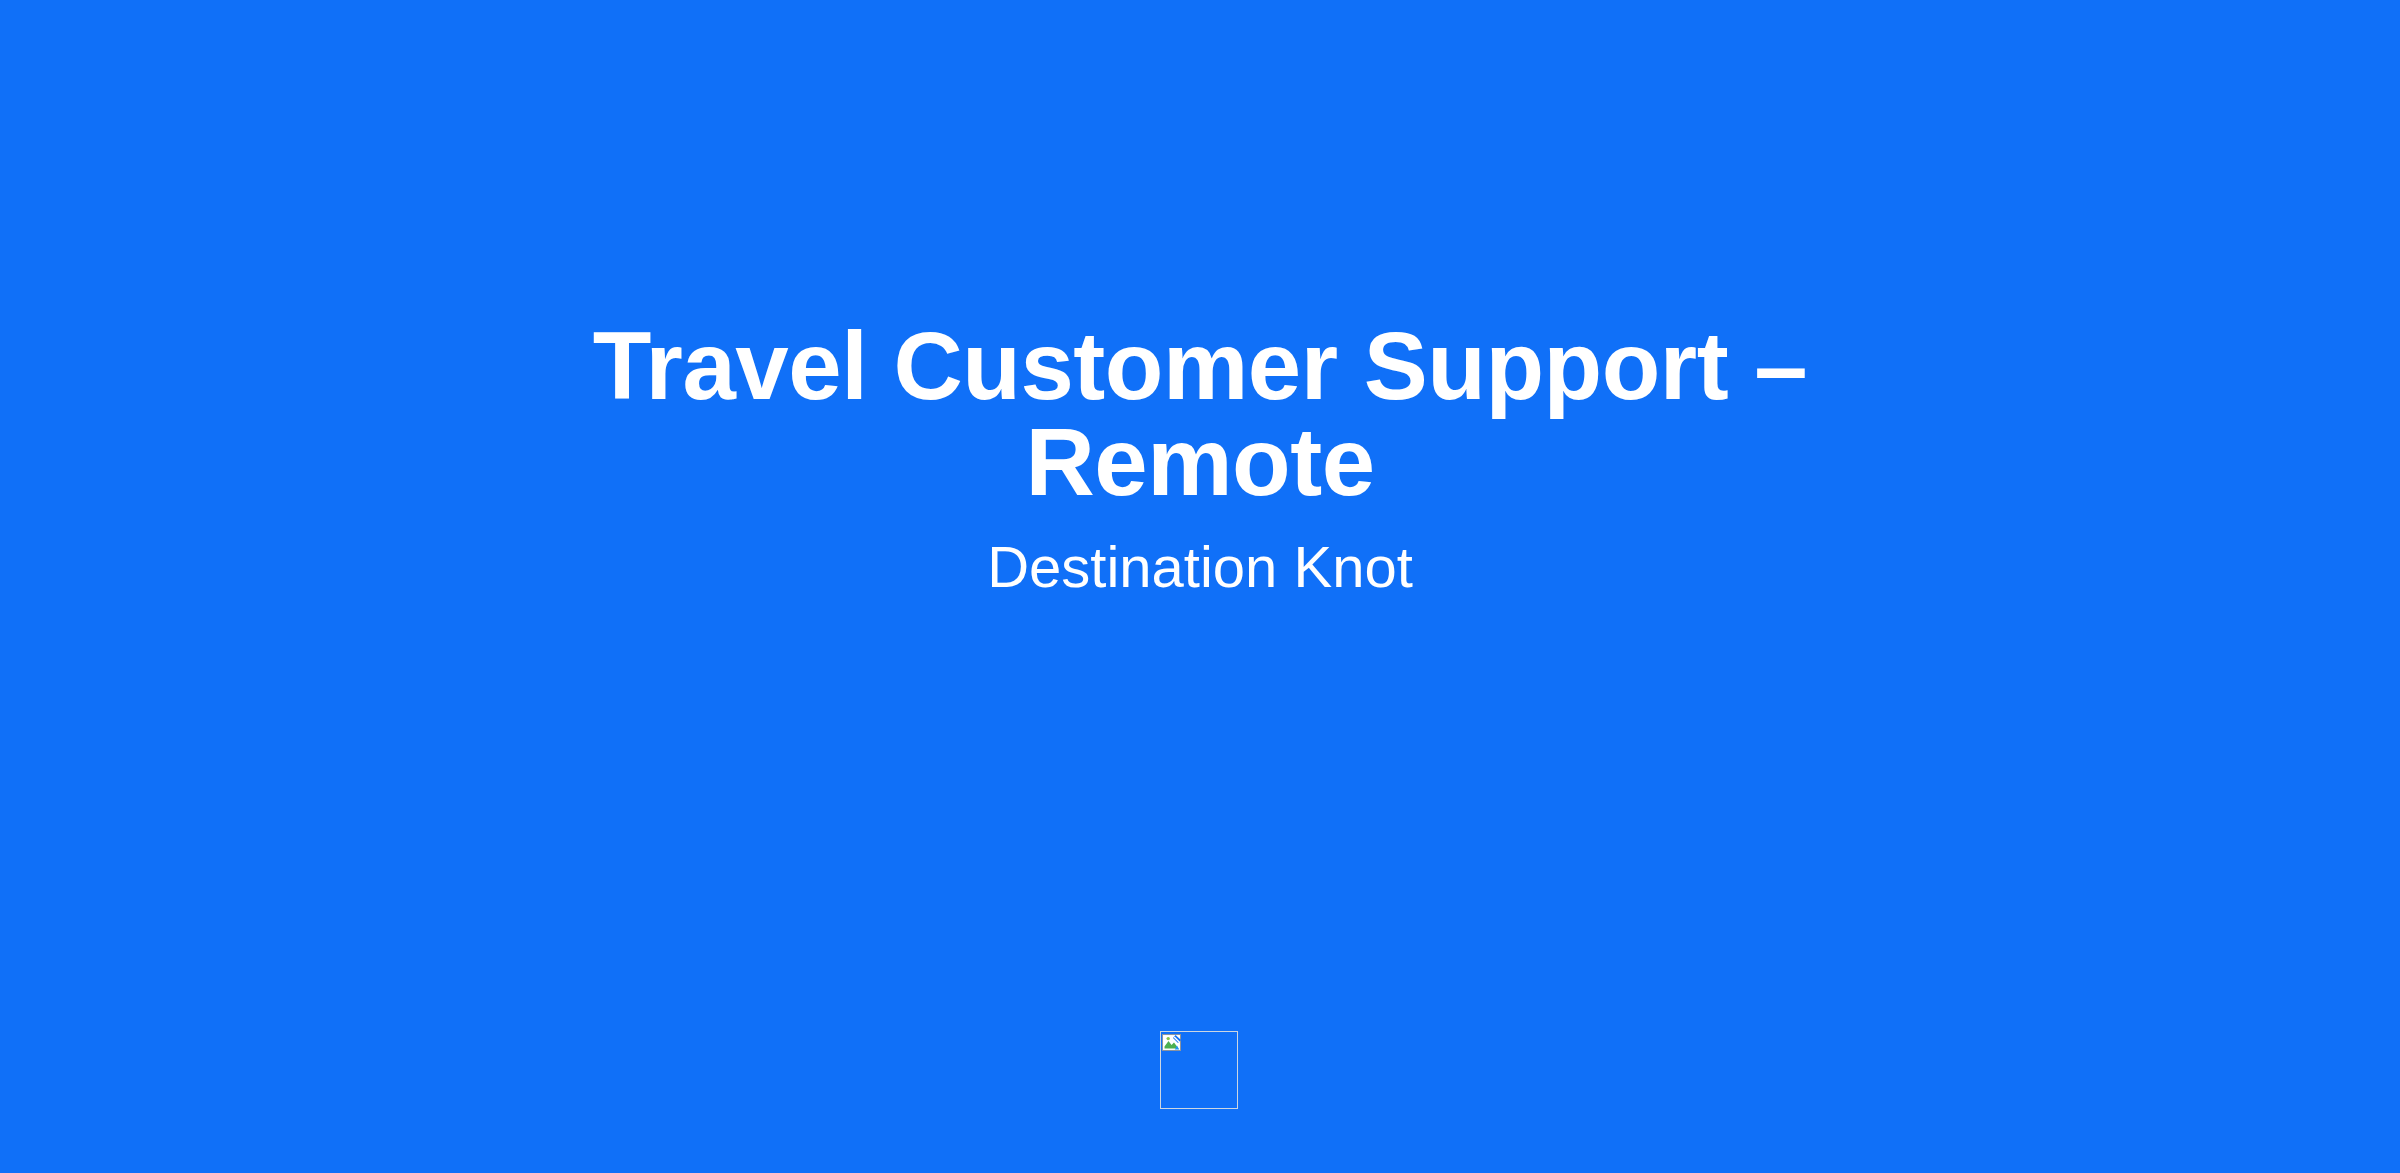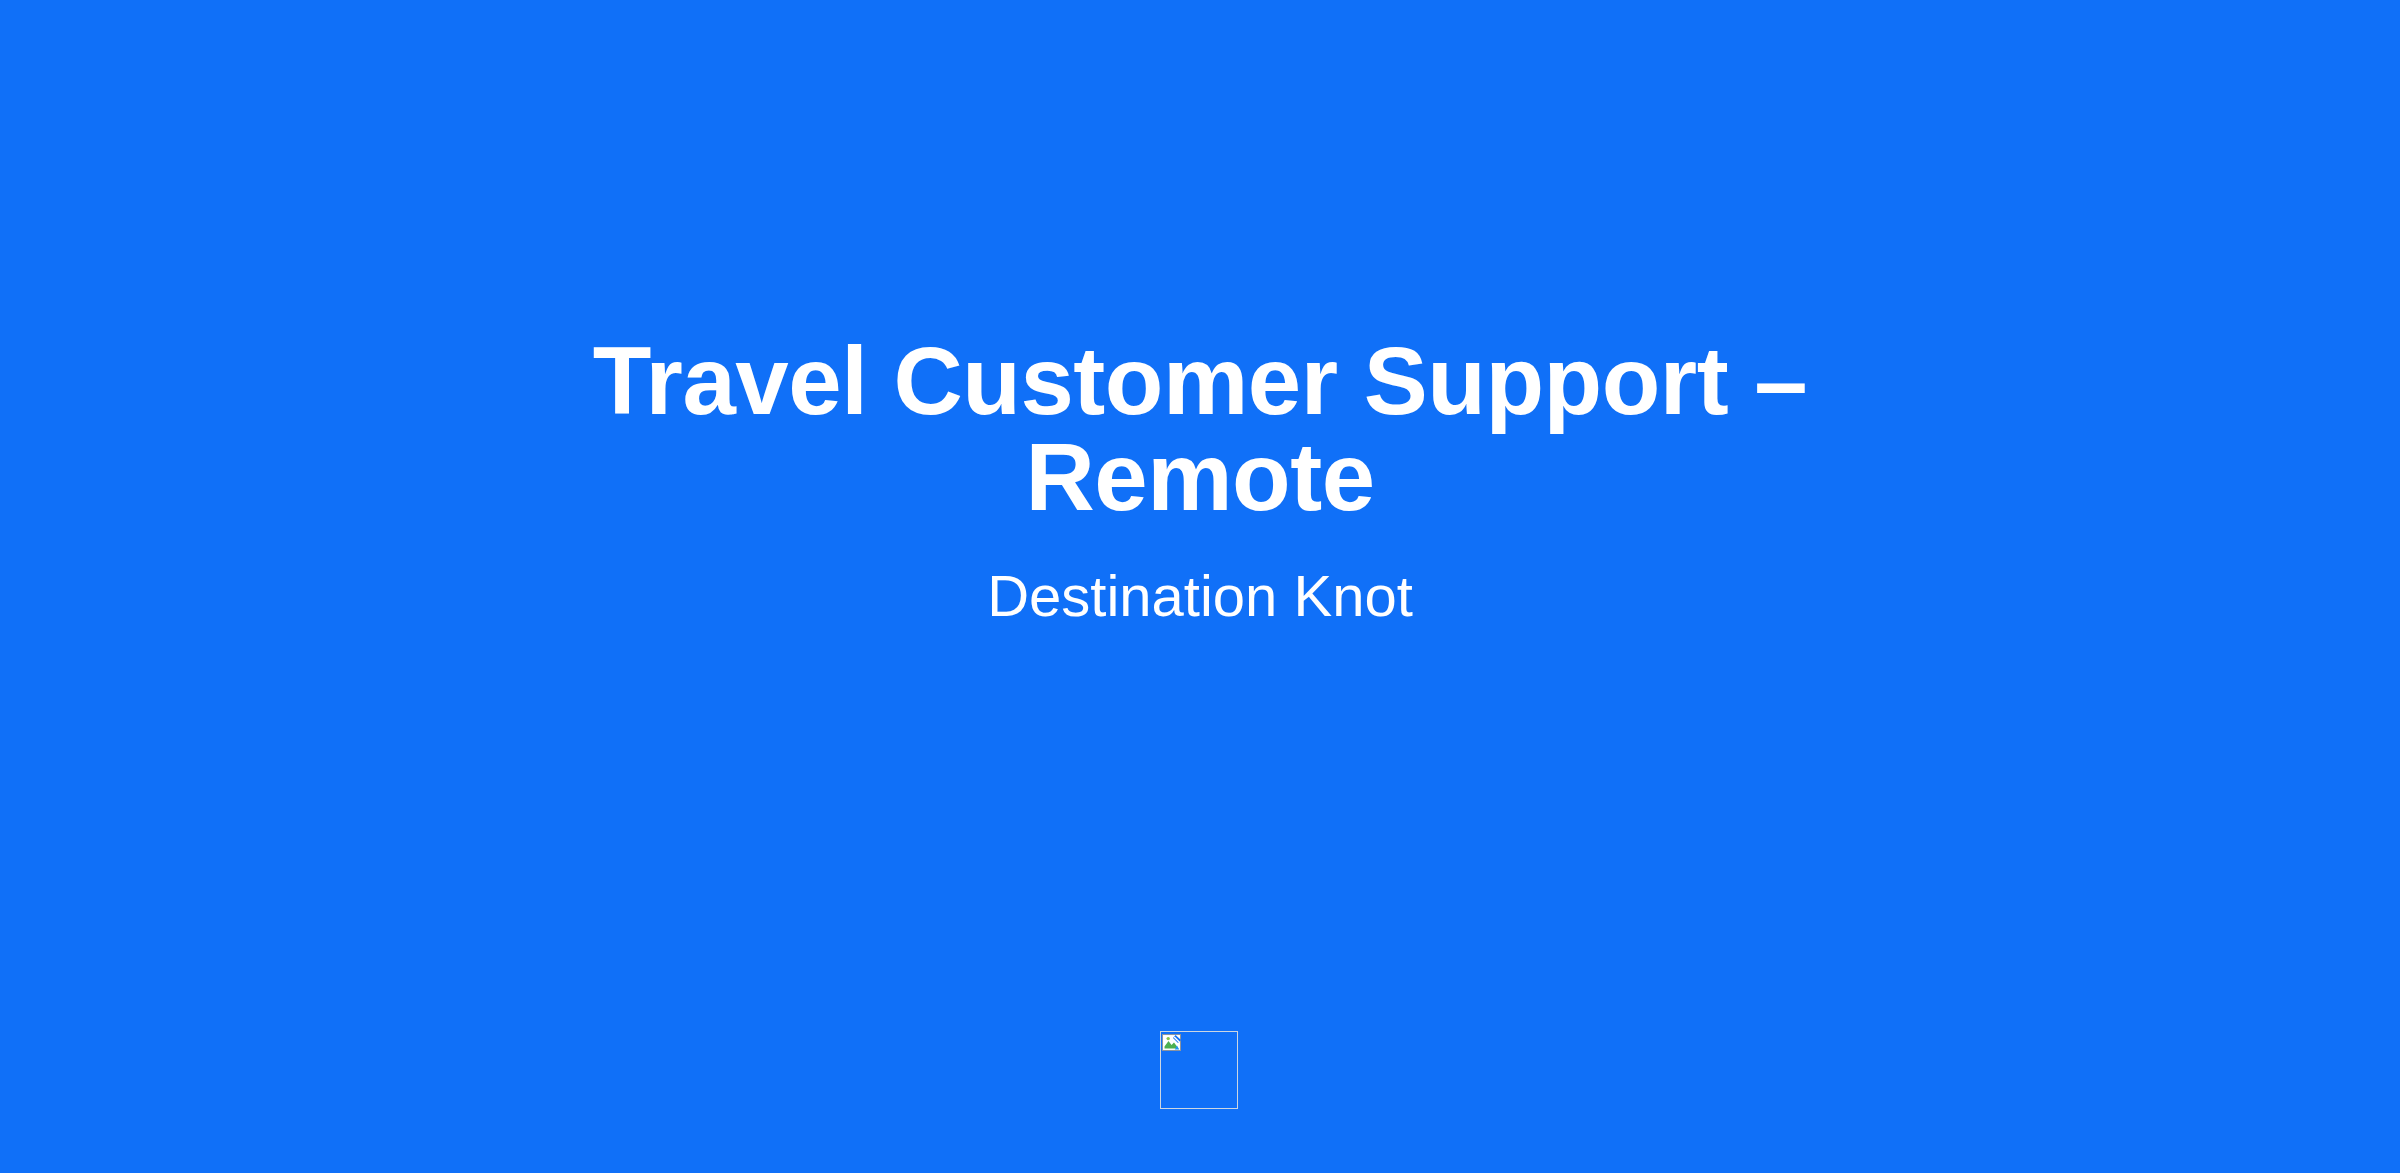--- a/index.html
+++ b/index.html
@@ -28,34 +28,34 @@
     position: absolute;
     left: 0;
     top: 0;
     width: 2400px;
     padding-top: 318px;
     text-align: center;
     box-sizing: border-box;
   }
 
   .slide-title {
-    margin: 15px auto;
+    margin: 0 auto;
     width: 1470px;
     font-family: "Liberation Sans", sans-serif;
     font-weight: bold;
     font-size: 96px;
     line-height: 1.0;
     letter-spacing: -0.5px;
     color: #ffffff;
     text-align: center;
     word-wrap: break-word;
   }
 
   .slide-subtitle {
-    margin: 40px auto 0 auto;
+    margin: 26px auto 0 auto;
     width: 1800px;
     font-family: "Liberation Sans", sans-serif;
     font-weight: normal;
     font-size: 58px;
     line-height: 1.08;
     letter-spacing: 0px;
     color: #ffffff;
     text-align: center;
   }
 

